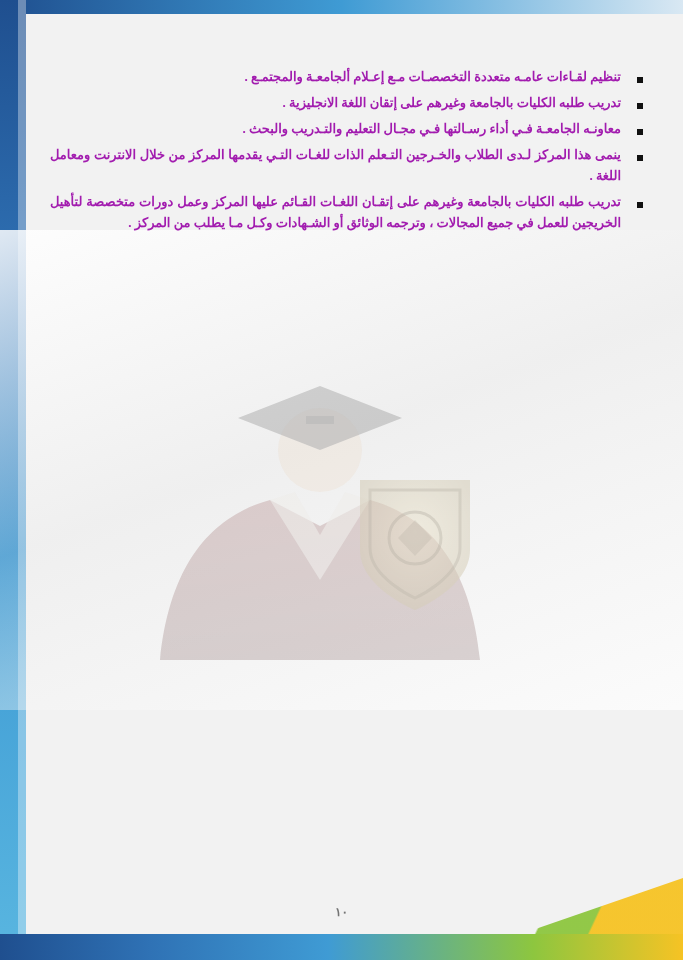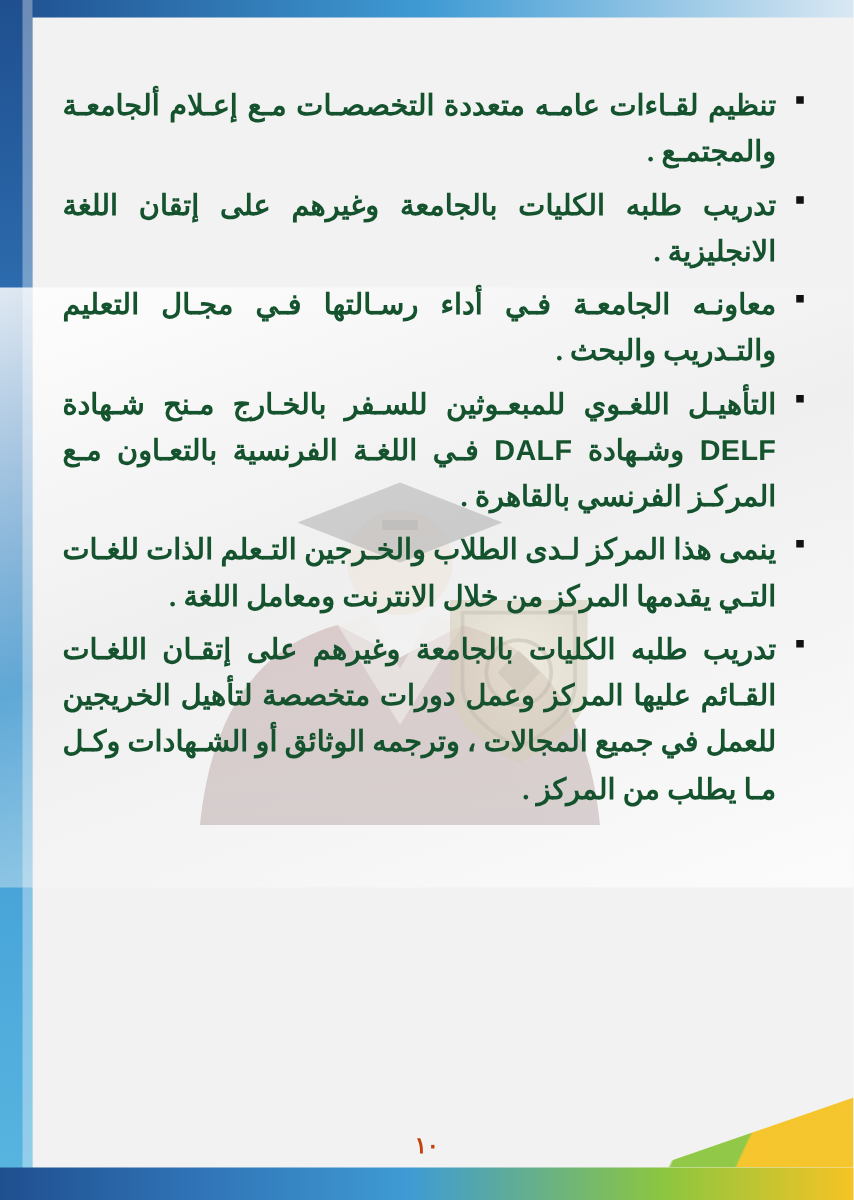--- a/index.html
+++ b/index.html
@@ -91,23 +91,23 @@
     list-style: none;
     margin: 0;
     padding: 0;
   }
   ul.bullets > li {
     position: relative;
     margin: 0 0 5px 0;
     padding: 0 26px 0 0;
     font-family: "Liberation Serif", serif;
     font-weight: bold;
-    font-size: 23px;
+    font-size: 13px;
     line-height: 1.62;
-    color: #14532d;
+    color: #a21caf;
     text-align: justify;
     text-justify: inter-word;
   }
   ul.bullets > li .sq {
     position: absolute;
     right: 4px;
     top: 11px;
     width: 6px;
     height: 6px;
     background: #111111;
@@ -118,22 +118,22 @@
     letter-spacing: .3px;
   }
 
   .page-number {
     position: absolute;
     left: 0; right: 0;
     top: 905px;
     text-align: center;
     font-family: "Liberation Serif", serif;
     font-weight: bold;
-    font-size: 18px;
-    color: #c2410c;
+    font-size: 12px;
+    color: #737373;
     letter-spacing: 1px;
   }
 </style>
 </head>
 <body>
 
 <div class="page">
 
   <div class="edge-top"></div>
   <div class="edge-left"></div>
@@ -180,28 +180,20 @@
       <li>
         <span class="sq"></span>
         <span>تدريب طلبه الكليات بالجامعة وغيرهم على إتقان اللغة الانجليزية .</span>
       </li>
 
       <li>
         <span class="sq"></span>
         <span>معاونـه الجامعـة فـي أداء رسـالتها فـي مجـال التعليم والتـدريب والبحث .</span>
       </li>
 
-      <li>
-        <span class="sq"></span>
-        <span>التأهيـل اللغـوي للمبعـوثين للسـفر بالخـارج مـنح شـهادة</span>
-        <span class="latin">DELF</span>
-        <span>وشـهادة</span>
-        <span class="latin">DALF</span>
-        <span>فـي اللغـة الفرنسية بالتعـاون مـع المركـز الفرنسي بالقاهرة .</span>
-      </li>
 
       <li>
         <span class="sq"></span>
         <span>ينمى هذا المركز لـدى الطلاب والخـرجين التـعلم الذات للغـات التـي يقدمها المركز من خلال الانترنت ومعامل اللغة .</span>
       </li>
 
       <li>
         <span class="sq"></span>
         <span>تدريب طلبه الكليات بالجامعة وغيرهم على إتقـان اللغـات القـائم عليها المركز وعمل دورات متخصصة لتأهيل الخريجين للعمل في جميع المجالات ، وترجمه الوثائق أو الشـهادات وكـل مـا يطلب من المركز .</span>
       </li>

